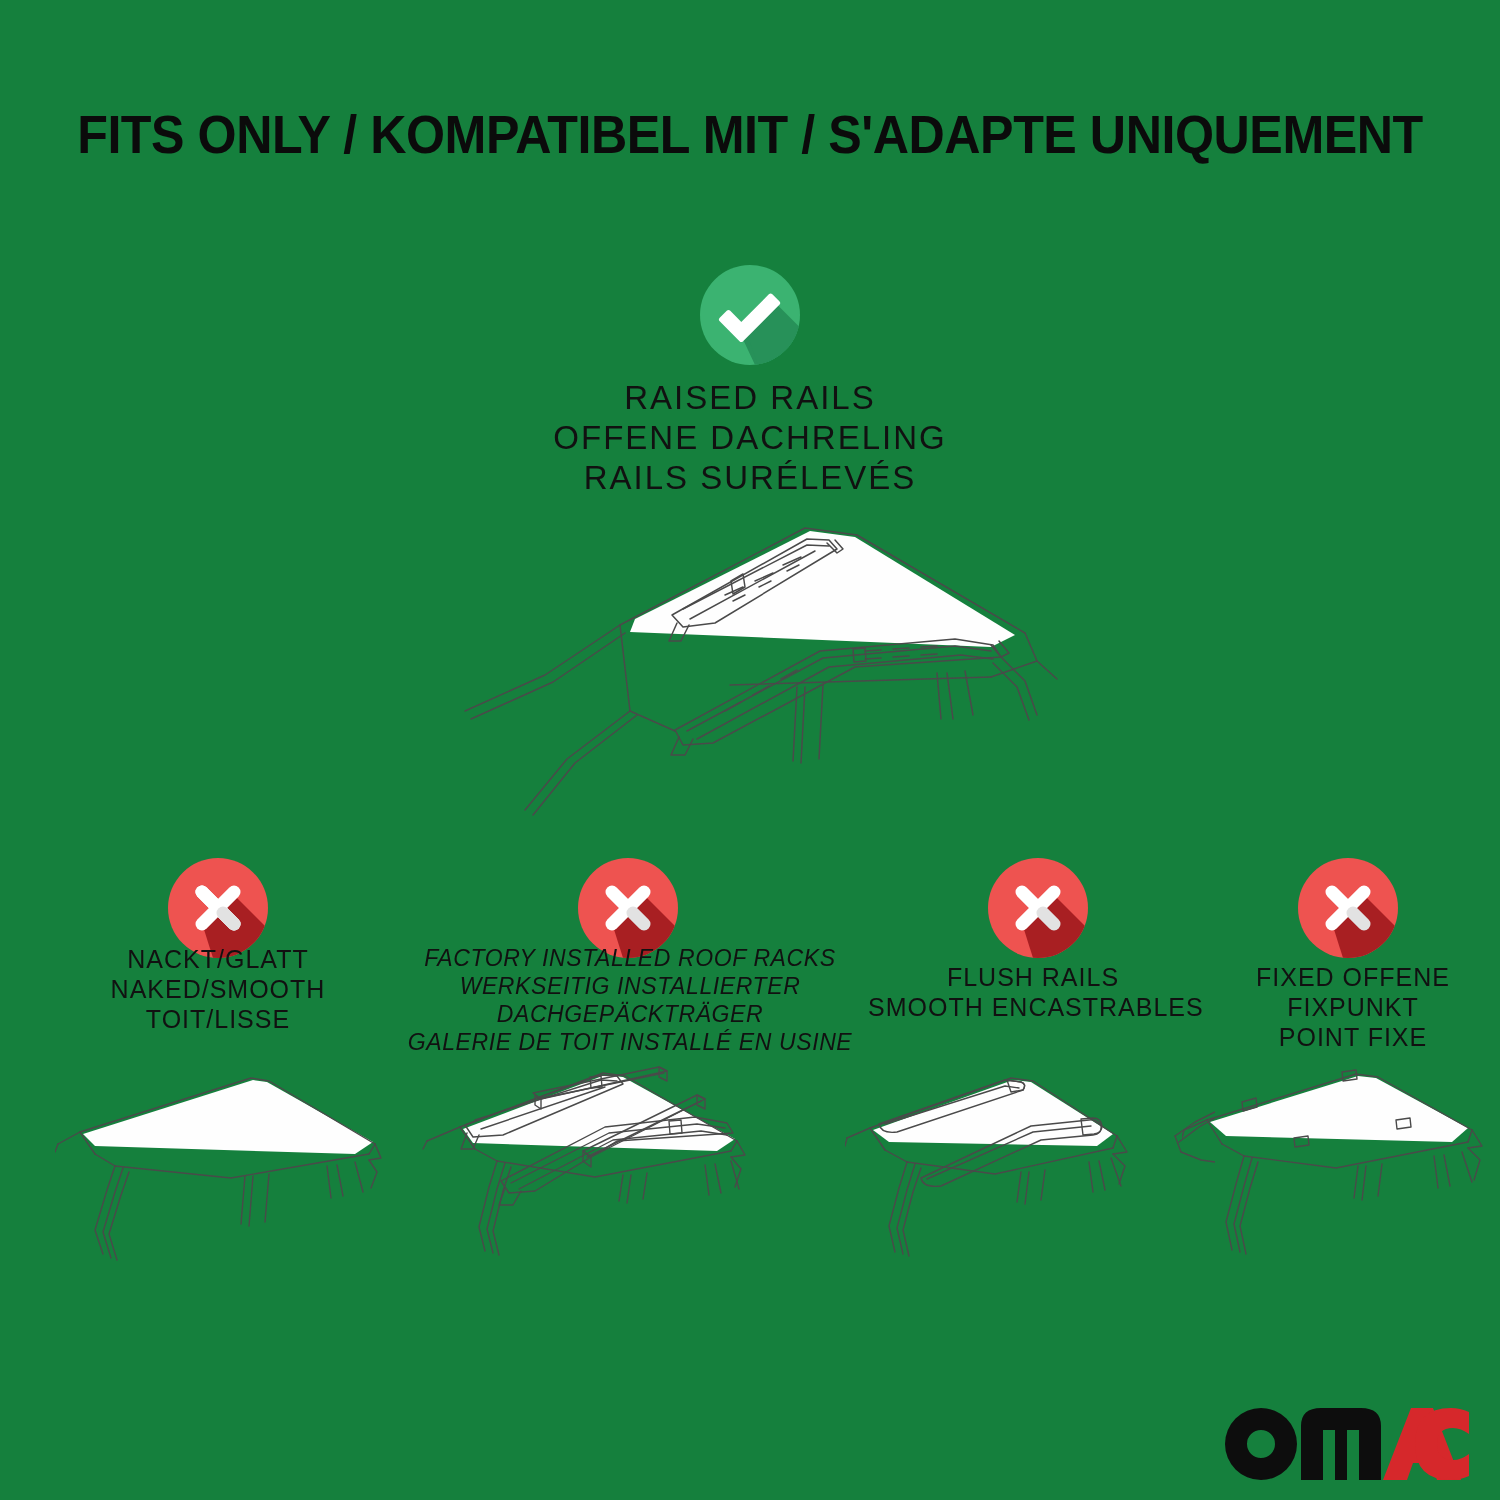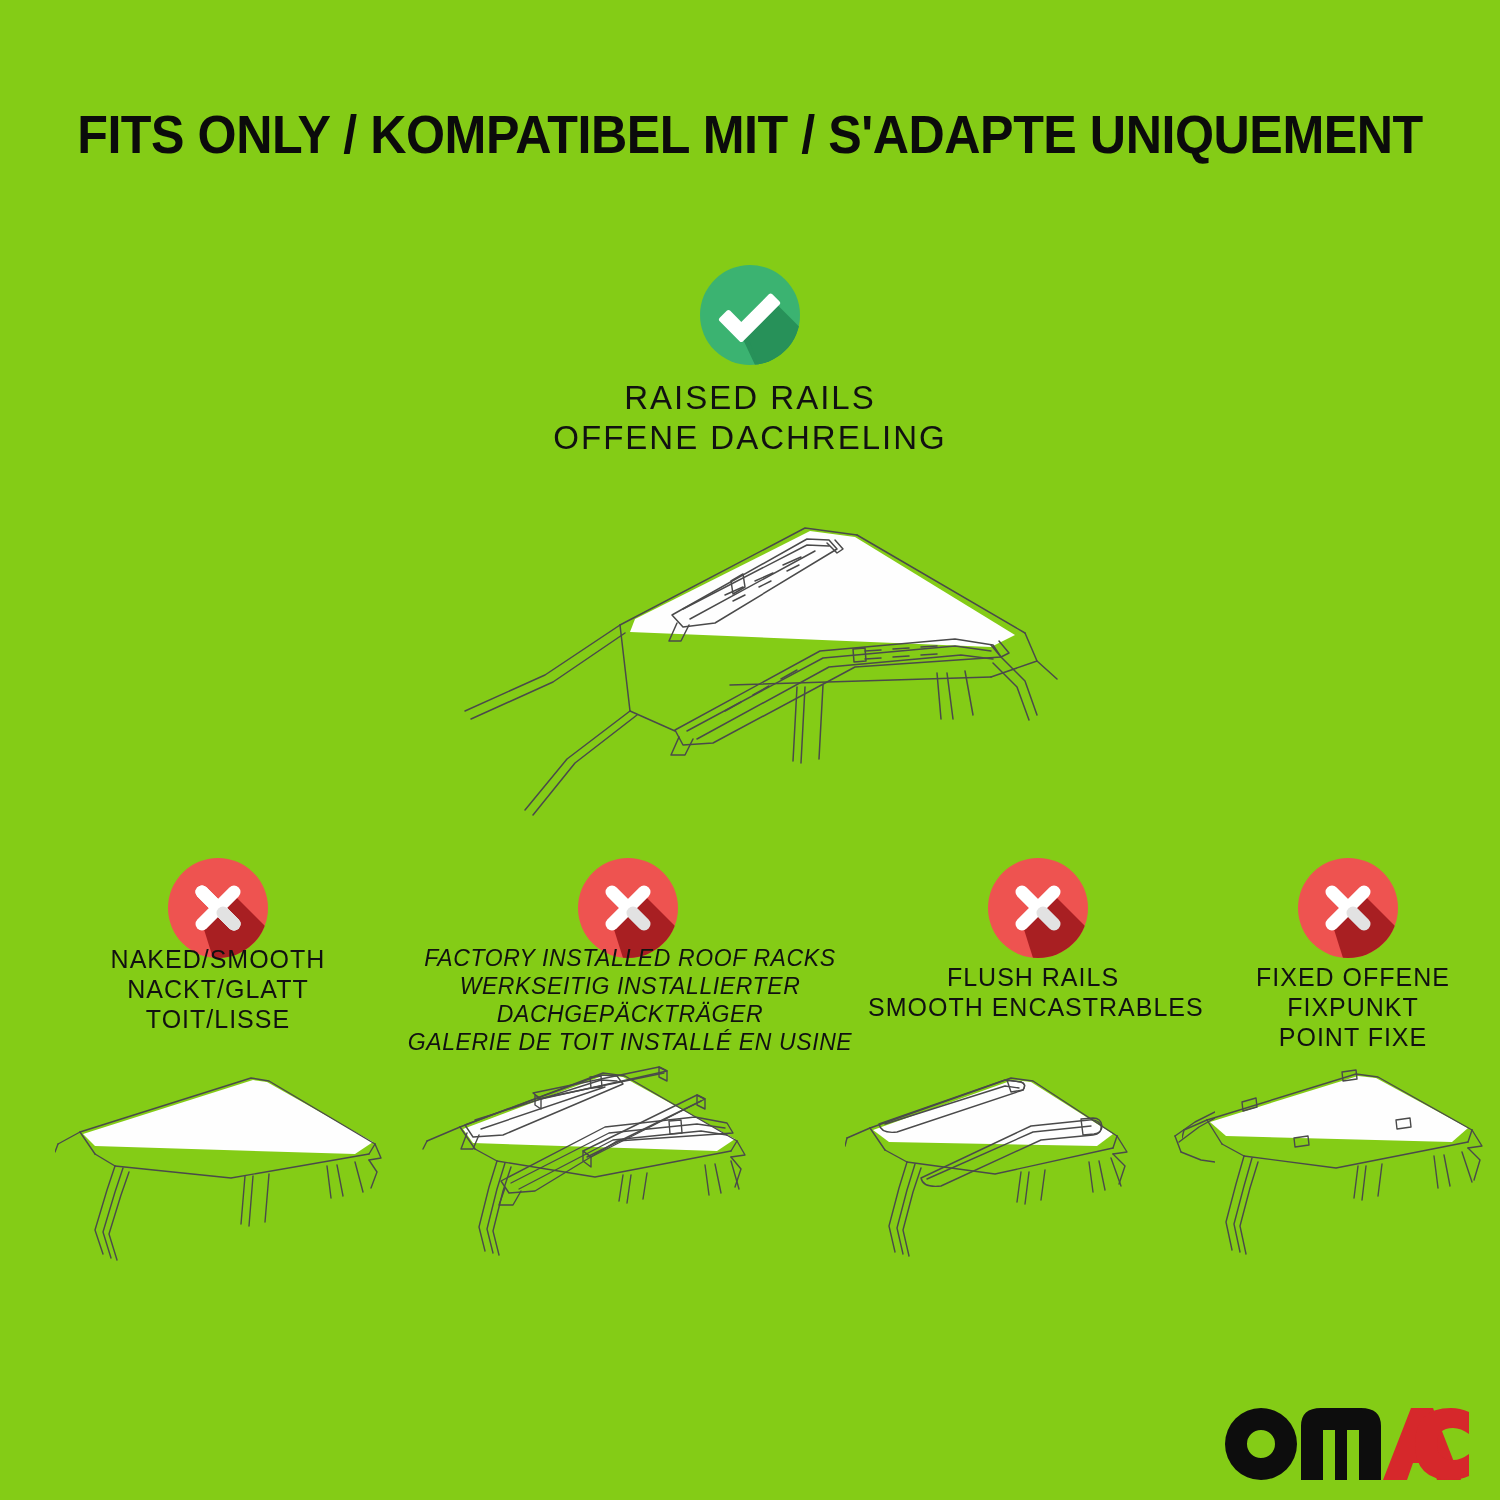--- a/index.html
+++ b/index.html
@@ -4,21 +4,21 @@
 <style>
   html, body {
     margin: 0;
     padding: 0;
     background: #ffffff;
   }
   #page {
     position: relative;
     width: 1500px;
     height: 1500px;
-    background: #84cc16;
+    background: #15803d;
     overflow: hidden;
     font-family: "Liberation Sans", sans-serif;
     -webkit-font-smoothing: antialiased;
   }
 
   
   .header-title {
     position: absolute;
     left: 0;
     right: 0;
@@ -105,20 +105,21 @@
         <path d="M30.5 47.5 L44 61 L100 61 L100 100 L55 100 Z" fill="#279159"></path>
         <path d="M69 31.5 L100 62.5 L100 100 L58 100 L44 61 Z" fill="#279159"></path>
       </g>
       <path d="M28.5 47.6 L41.3 60.4 L70.6 31.1 L77.6 38.1 L41.3 74.4 L21.5 54.6 Z" fill="#FFFFFF" stroke="#FFFFFF" stroke-width="5" stroke-linejoin="round" stroke-linecap="round"></path>
     </svg>
   </div>
 
   <div class="label-block pass-label" style="left:450px; top:378px; width:600px;">
     <span class="line">RAISED RAILS</span>
     <span class="line">OFFENE DACHRELING</span>
+    <span class="line">RAILS SURÉLEVÉS</span>
   </div>
 
   <div class="roof" style="left:425px; top:515px; width:660px; height:310px;">
     <svg viewBox="0 0 660 310" xmlns="http://www.w3.org/2000/svg" fill="none" stroke="#4A4A4A" stroke-width="1.5" stroke-linecap="round" stroke-linejoin="round">
 
       <path d="M210 104 L385 16 L430 22 L590 120 L566 132 L205 117 Z" fill="#fefefe" stroke="none"></path>
       <path d="M195 110 L380 13 L432 20"></path>
       <path d="M432 20 L600 118"></path>
       <path d="M195 110 L205 196"></path>
       <path d="M205 196 L250 216"></path>
@@ -183,22 +184,22 @@
         <line x1="34" y1="34" x2="66" y2="66" stroke="#DCDCDC"></line>
         <line x1="34" y1="34" x2="66" y2="66" stroke="#FFFFFF" stroke-width="13"></line>
         <line x1="66" y1="34" x2="34" y2="66" stroke="#FFFFFF"></line>
         <line x1="34" y1="34" x2="50" y2="50" stroke="#FFFFFF"></line>
         <line x1="55" y1="55" x2="66" y2="66" stroke="#E2E2E2"></line>
       </g>
     </svg>
   </div>
 
   <div class="label-block fail-label" style="left:18px; top:944px; width:400px;">
+    <span class="line">NACKT/GLATT</span>
     <span class="line">NAKED/SMOOTH</span>
-    <span class="line">NACKT/GLATT</span>
     <span class="line">TOIT/LISSE</span>
   </div>
 
   <div class="roof" style="left:55px; top:1062px; width:360px; height:230px;">
     <svg viewBox="0 0 360 230" xmlns="http://www.w3.org/2000/svg" fill="none" stroke="#4A4A4A" stroke-width="1.4" stroke-linecap="round" stroke-linejoin="round">
       <path d="M28 72 L198 18 L212 20 L318 80 L300 92 L40 84 Z" fill="#fefefe" stroke="none"></path>
       <path d="M25 70 L196 16 L214 19 L320 82"></path>
       <path d="M25 70 L40 92"></path>
       <path d="M25 70 L3 82"></path>
       <path d="M3 82 L0 90"></path>

